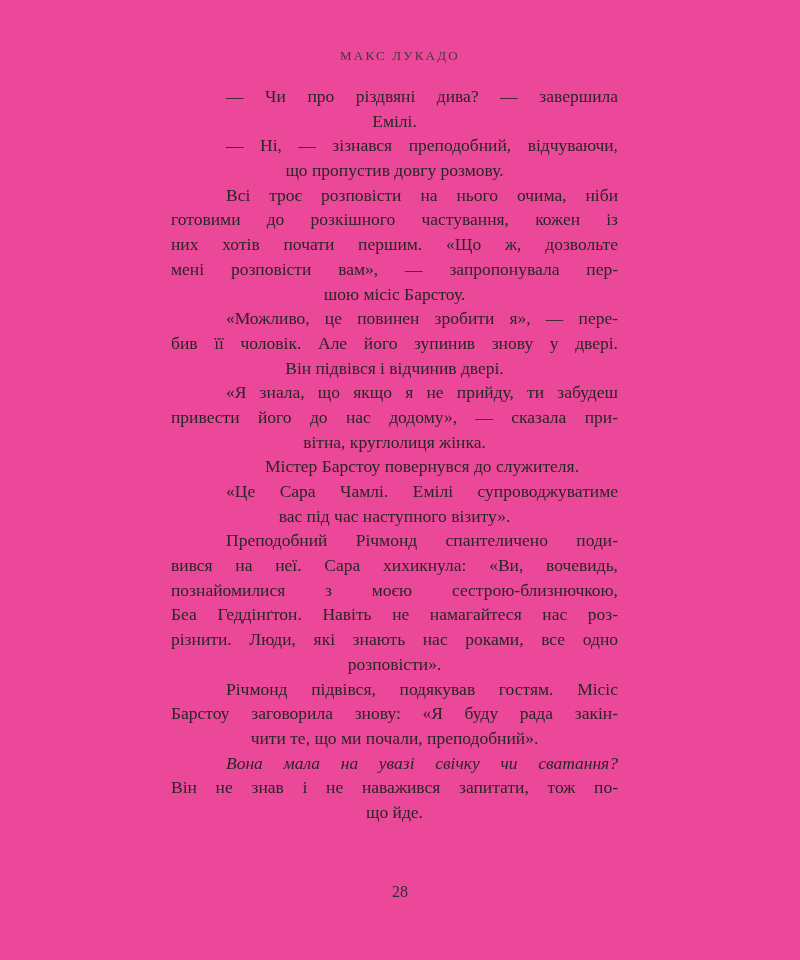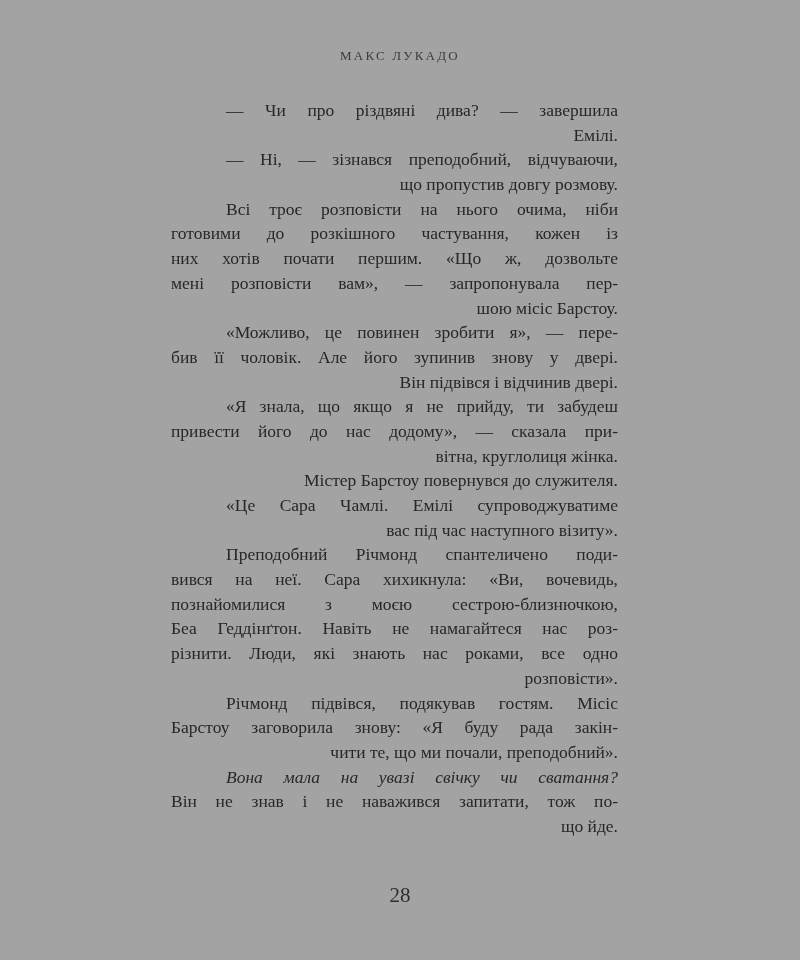--- a/index.html
+++ b/index.html
@@ -5,62 +5,62 @@
   * { margin: 0; padding: 0; box-sizing: border-box; }
   html, body { width: 800px; height: 960px; }
   body {
     font-family: "Liberation Serif", "DejaVu Serif", serif;
     background: #ffffff;
   }
   .page {
     position: relative;
     width: 800px;
     height: 960px;
-    background: #a3a3a3;
+    background: #ec4899;
     overflow: hidden;
   }
   .running-head {
     position: absolute;
     top: 48px;
     left: 0;
     width: 100%;
     text-align: center;
     font-size: 13px;
     letter-spacing: 2.2px;
     color: #3c3c3c;
   }
   .text-block {
     position: absolute;
     left: 171px;
-    top: 98px;
+    top: 84px;
     width: 447px;
     color: #272727;
   }
   .line {
     font-size: 17.5px;
     line-height: 24.7px;
     height: 24.7px;
-    text-align: right;
+    text-align: center;
     white-space: nowrap;
   }
   .line.justify {
     white-space: normal;
     text-align: justify;
     text-align-last: justify;
     text-justify: inter-word;
   }
   .line.indent { padding-left: 55px; }
   .line.italic { font-style: italic; }
   .page-number {
     position: absolute;
     top: 883px;
     left: 0;
     width: 100%;
     text-align: center;
-    font-size: 21px;
+    font-size: 16px;
     color: #2e2e2e;
   }
 </style>
 </head>
 <body>
 
 <div class="page">
   <div class="running-head">МАКС ЛУКАДО</div>
 
   <div class="text-block">

